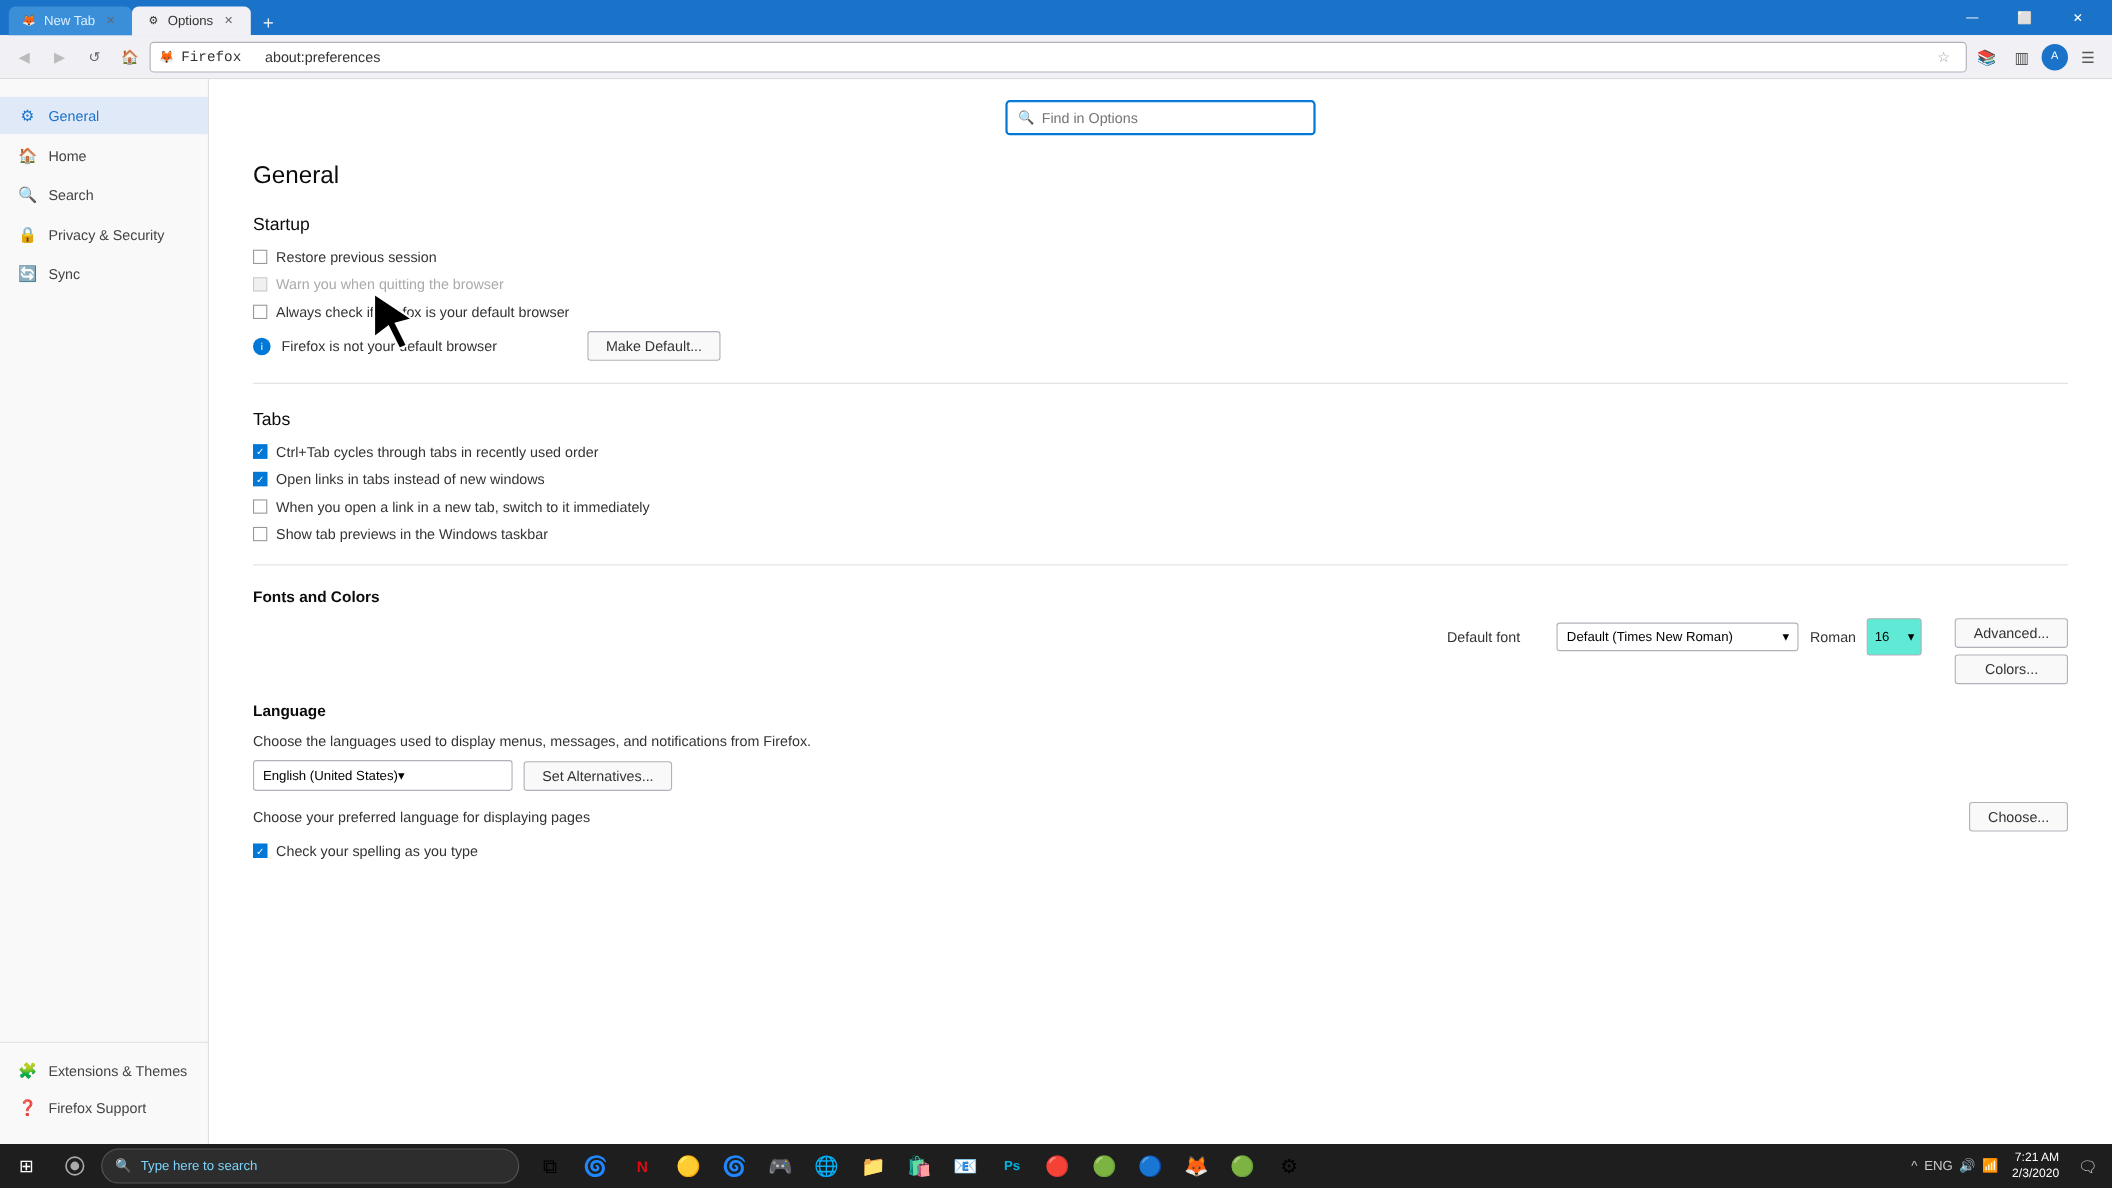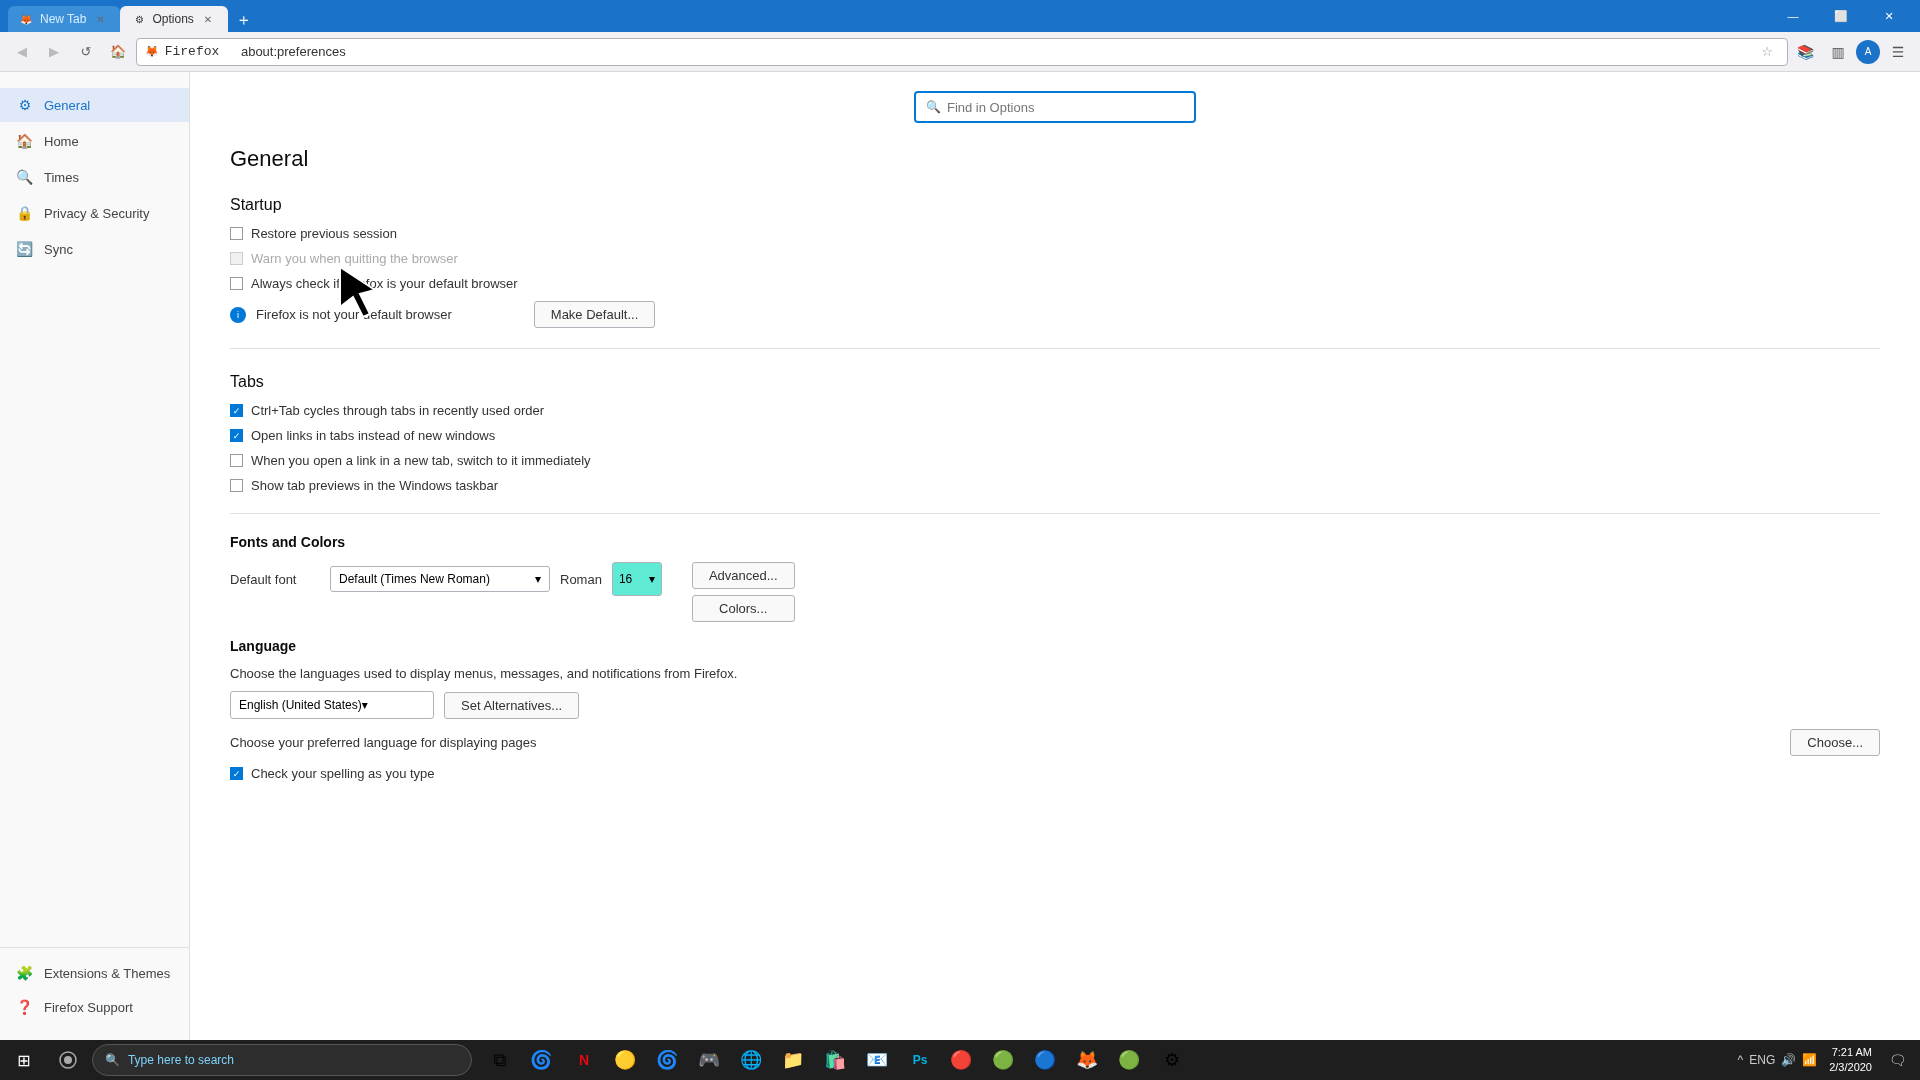--- a/index.html
+++ b/index.html
@@ -389,21 +389,21 @@
       color: #333;
       margin-bottom: 10px;
     }
     .language-row {
       display: flex;
       align-items: center;
       gap: 10px;
       margin-bottom: 10px;
     }
     .language-select {
-      width: 204px;
+      width: 236px;
       height: 28px;
       border: 1px solid #b1b1b9;
       border-radius: 3px;
       background: #fff;
       padding: 0 8px;
       font-size: 12px;
       display: flex;
       align-items: center;
       justify-content: flex-start;
       cursor: pointer;
@@ -563,21 +563,21 @@
     <div class="sidebar-item active">
       <span class="sidebar-icon" style="color:#1a73c8;">⚙</span>
       <span>General</span>
     </div>
     <div class="sidebar-item">
       <span class="sidebar-icon">🏠</span>
       <span>Home</span>
     </div>
     <div class="sidebar-item">
       <span class="sidebar-icon">🔍</span>
-      <span>Times</span>
+      <span>Search</span>
     </div>
     <div class="sidebar-item">
       <span class="sidebar-icon">🔒</span>
       <span>Privacy &amp; Security</span>
     </div>
     <div class="sidebar-item">
       <span class="sidebar-icon">🔄</span>
       <span>Sync</span>
     </div>
 
@@ -646,21 +646,21 @@
     <div class="option-row">
       <div class="checkbox"></div>
       <span>Show tab previews in the Windows taskbar</span>
     </div>
 
     <hr class="section-divider">
 
 
     <h3 class="subsection-heading">Fonts and Colors</h3>
 
-    <div style="display: flex; align-items: flex-start; gap: 10px; margin-bottom: 16px;">
+    <div style="display: flex; align-items: flex-start; gap: 10px; margin-bottom: 16px; justify-content: flex-end;">
       <div>
         <div class="font-row">
           <span class="font-label">Default font</span>
           <div class="font-select">
             <span>Default (Times New Roman)</span>
             <span>▾</span>
           </div>
           <span class="size-label">Roman</span>
           <div class="size-select">
             <span>16</span>

